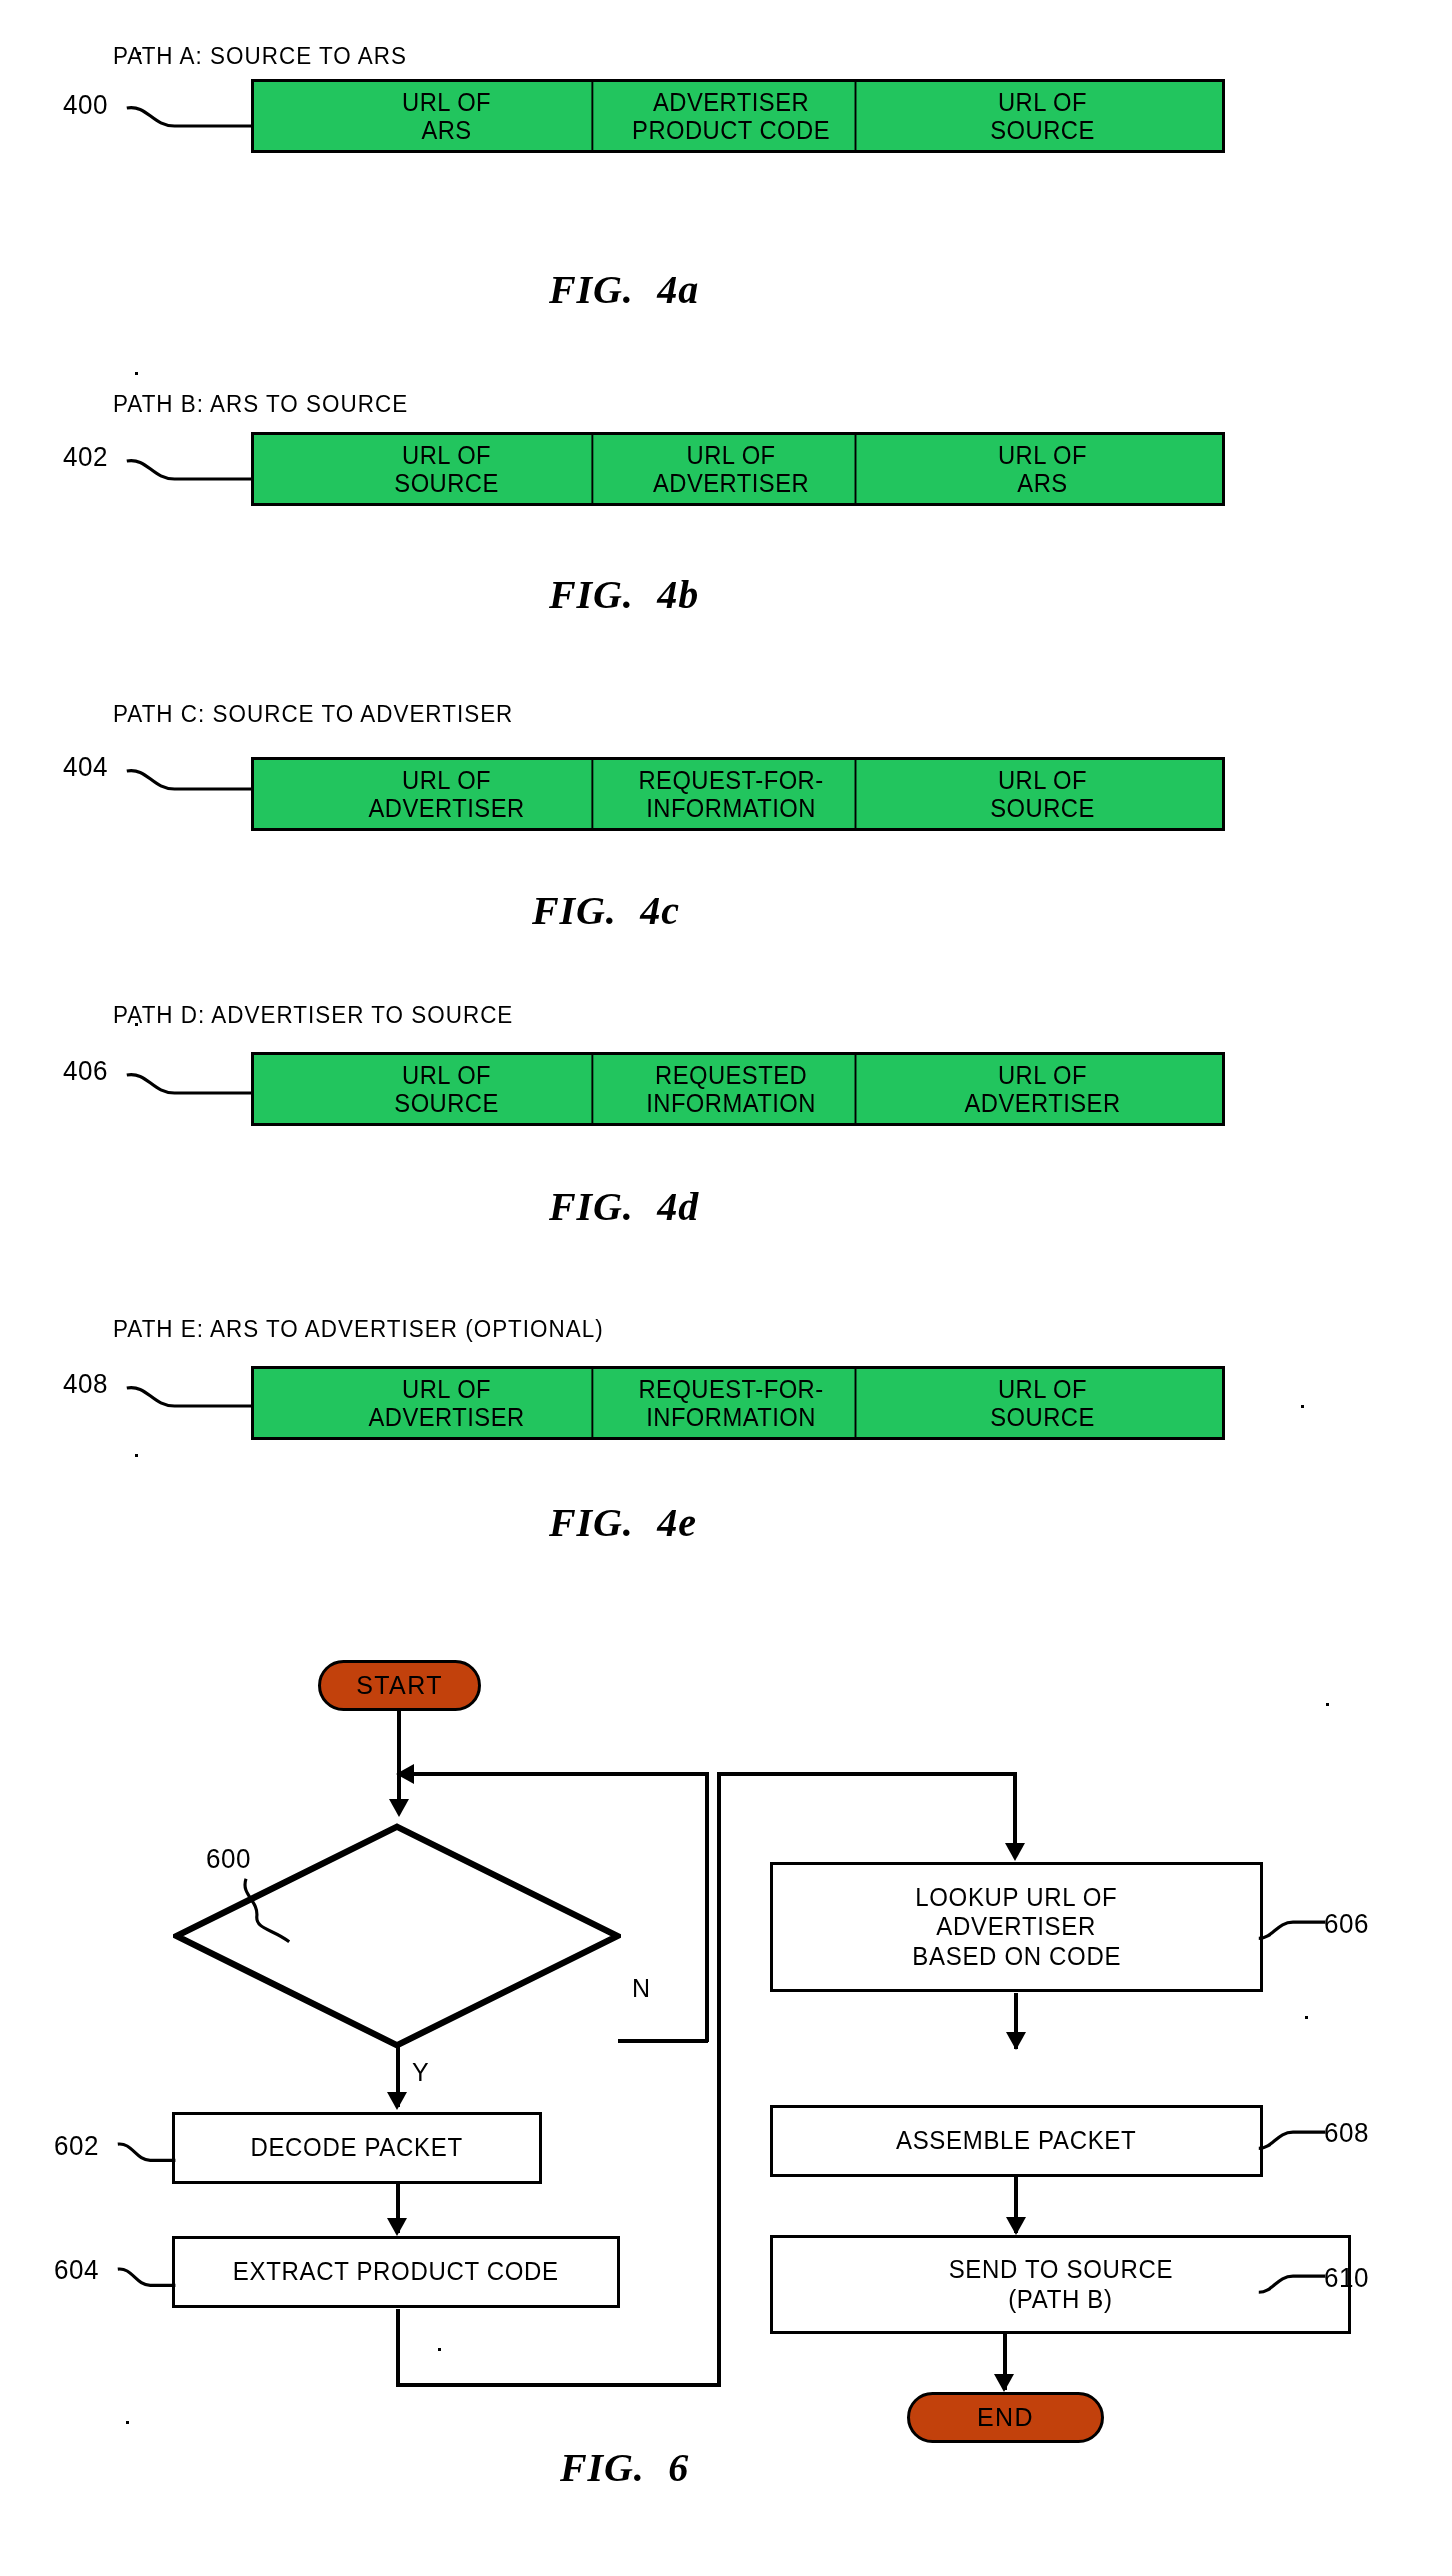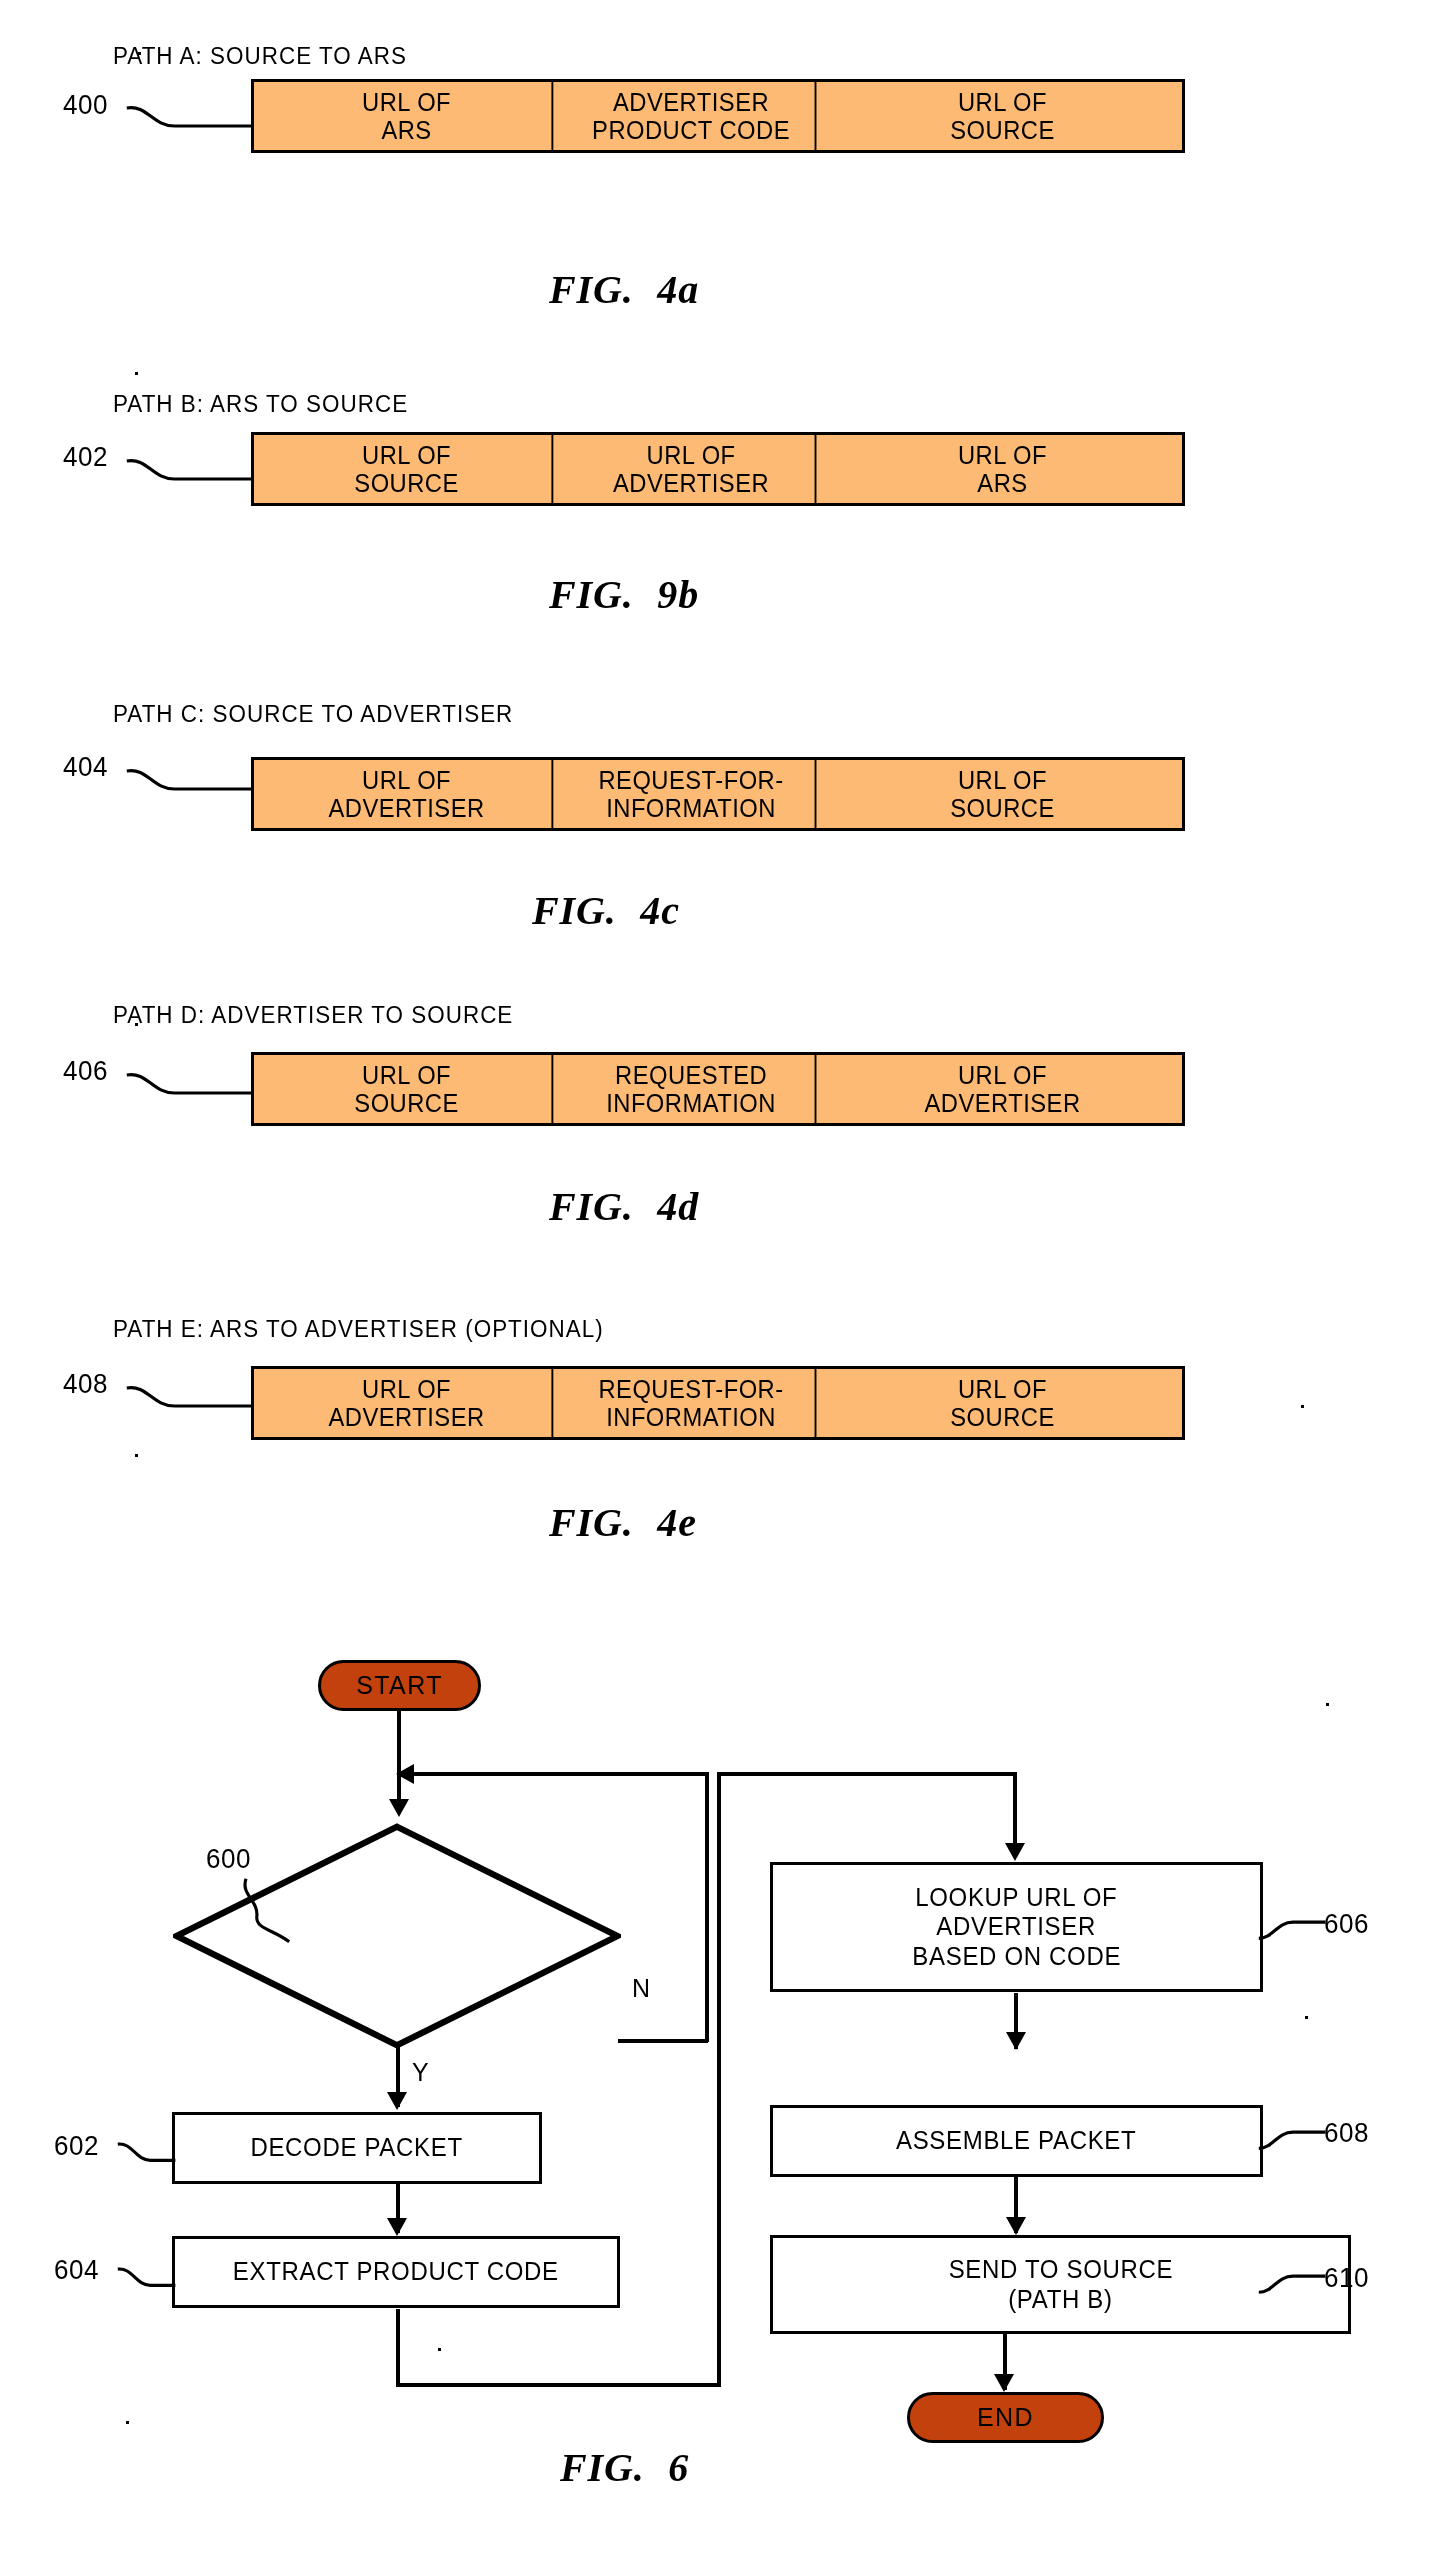--- a/index.html
+++ b/index.html
@@ -27,21 +27,22 @@
     transform: scaleX(0.92);
     transform-origin: left center;
   }
 
   
   .packet {
     position: absolute;
     display: flex;
     border: 3.6px solid #000;
     box-sizing: border-box;
-    background: #fdba74;
+    background: #22c55e;
+    padding-left: 40px;
   }
   .packet .cell {
     box-sizing: border-box;
     display: flex;
     flex-direction: column;
     align-items: center;
     justify-content: center;
     font-size: 25px;
     line-height: 1.12;
     letter-spacing: 0.5px;
@@ -194,21 +195,21 @@
     <span>URL OF</span>
     <span>ADVERTISER</span>
   </div>
   <div class="cell c3">
     <span>URL OF</span>
     <span>ARS</span>
   </div>
 </div>
 
 <div class="figcap" style="left:549px; top:571px;">
-  <span>FIG.</span><span class="num">9b</span>
+  <span>FIG.</span><span class="num">4b</span>
 </div>
 
 <div class="path-label" style="left:113px; top:700px;">PATH C: SOURCE TO ADVERTISER</div>
 
 <div class="refnum" style="left:63px; top:751px;">404</div>
 <svg class="leader" style="left:125px; top:753px;" width="135" height="45" viewBox="0 0 150 50">
   <path d="M2 20 C 25 16, 30 40, 55 40 L 145 40" stroke="#000" stroke-width="3.5" fill="none"></path>
 </svg>
 
 <div class="packet" style="left:251px; top:757px; height:74px;">

